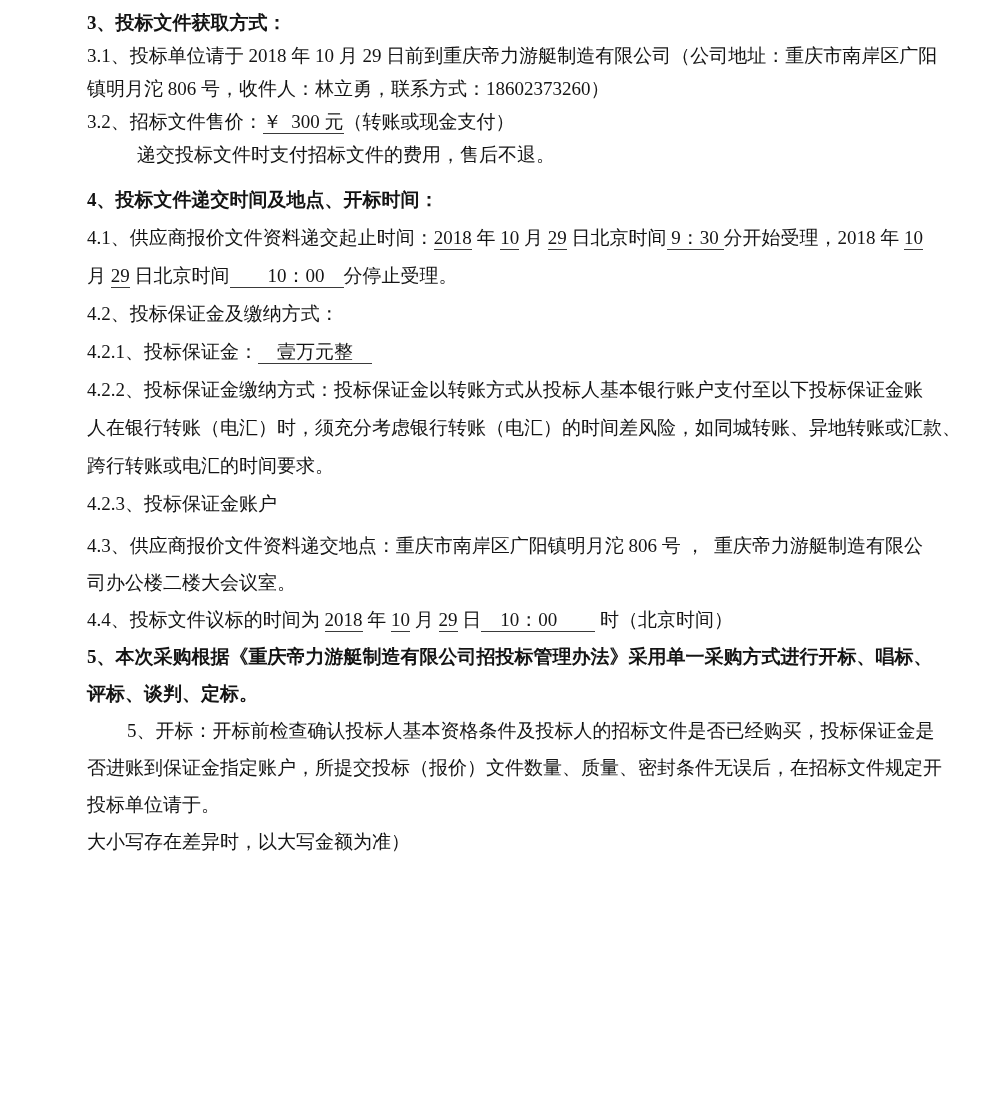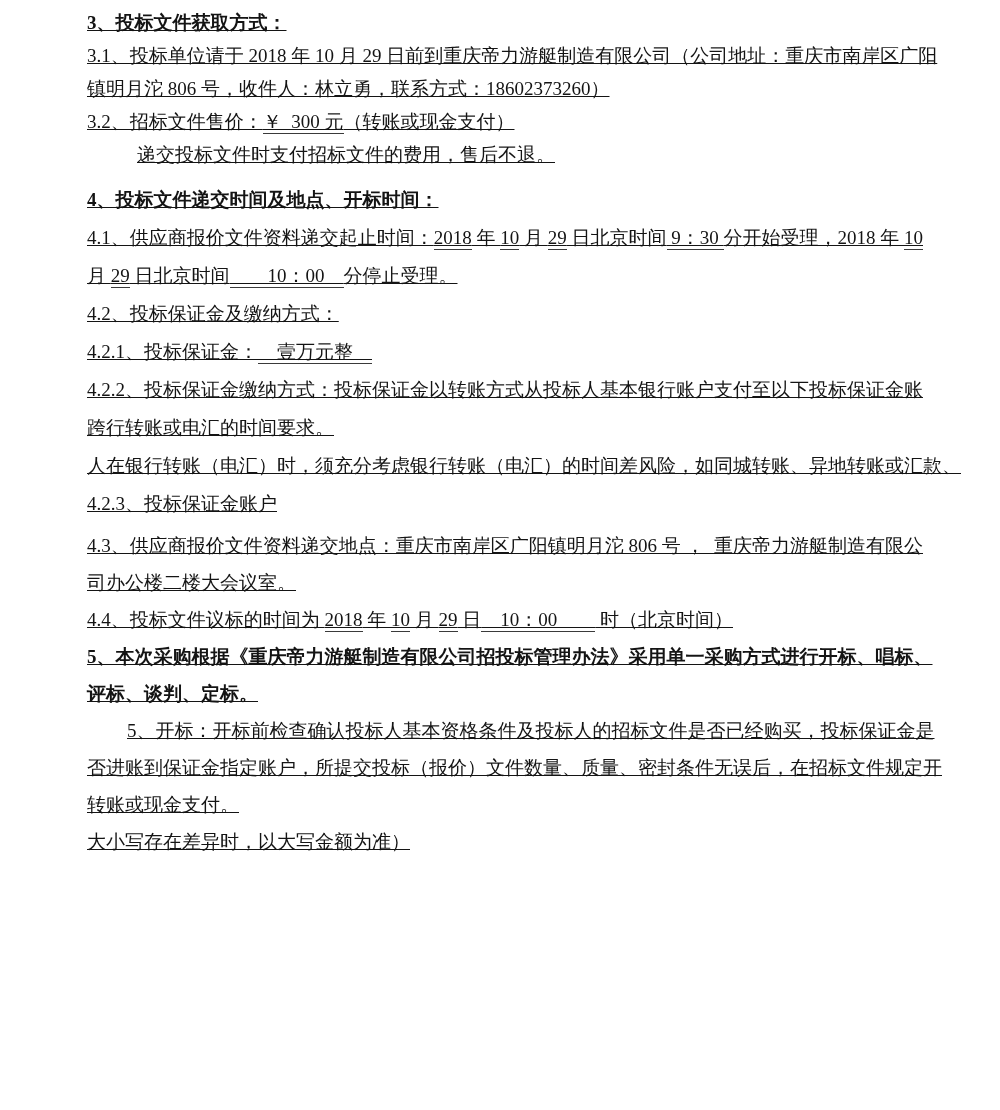--- a/index.html
+++ b/index.html
@@ -7,21 +7,20 @@
   .page {
     position:relative;
     width:956px; height:1110px;
     margin:0 auto;
     background:#ffffff;
     padding:6px 36px 0 65px;
     overflow:hidden;
     font-family:"Liberation Serif","DejaVu Serif",serif;
     color:#141414;
     font-size:19px;
-    text-decoration:underline;
   }
   .line { white-space:pre; line-height:33px; }
   .g2 { margin-top:10px; }
   .g2 .line { line-height:38px; }
   .g3 { margin-top:4px; }
   .g3 .line { line-height:37px; }
   .h { font-weight:bold; }
   .ul { border-bottom:1.5px solid #3a3a3a; padding-bottom:1px; }
   .ind-fee { padding-left:50px; }
   .ind-p  { padding-left:40px; }
@@ -53,31 +52,31 @@
     <div class="line ind-fee">递交投标文件时支付招标文件的费用，售后不退。</div>
   </div>
 
   <div class="g2">
     <div class="line h">4、投标文件递交时间及地点、开标时间：</div>
     <div class="line"><span>4.1、供应商报价文件资料递交起止时间：</span><span class="ul">2018</span><span> 年 </span><span class="ul">10</span><span> 月 </span><span class="ul">29</span><span> 日北京时间</span><span class="ul"> 9：30 </span><span>分开始受理，2018 年 </span><span class="ul">10</span></div>
     <div class="line"><span>月 </span><span class="ul">29</span><span> 日北京时间</span><span class="ul">　　10：00　</span><span>分停止受理。</span></div>
     <div class="line">4.2、投标保证金及缴纳方式：</div>
     <div class="line"><span>4.2.1、投标保证金：</span><span class="ul">　壹万元整　</span></div>
     <div class="line">4.2.2、投标保证金缴纳方式：投标保证金以转账方式从投标人基本银行账户支付至以下投标保证金账</div>
+    <div class="line">人在银行转账（电汇）时，须充分考虑银行转账（电汇）的时间差风险，如同城转账、异地转账或汇款、</div>
     <div class="line">跨行转账或电汇的时间要求。</div>
-    <div class="line">人在银行转账（电汇）时，须充分考虑银行转账（电汇）的时间差风险，如同城转账、异地转账或汇款、</div>
     <div class="line">4.2.3、投标保证金账户</div>
   </div>
 
 
   <div class="g3">
     <div class="line">4.3、供应商报价文件资料递交地点：重庆市南岸区广阳镇明月沱 806 号 ，  重庆帝力游艇制造有限公</div>
     <div class="line">司办公楼二楼大会议室。</div>
     <div class="line"><span>4.4、投标文件议标的时间为 </span><span class="ul">2018</span><span> 年 </span><span class="ul">10</span><span> 月 </span><span class="ul">29</span><span> 日</span><span class="ul">　10：00　　</span><span> 时（北京时间）</span></div>
     <div class="line h">5、本次采购根据《重庆帝力游艇制造有限公司招投标管理办法》采用单一采购方式进行开标、唱标、</div>
     <div class="line h">评标、谈判、定标。</div>
     <div class="line ind-p">5、开标：开标前检查确认投标人基本资格条件及投标人的招标文件是否已经购买，投标保证金是</div>
     <div class="line">否进账到保证金指定账户，所提交投标（报价）文件数量、质量、密封条件无误后，在招标文件规定开</div>
-    <div class="line">转账或现金支付。</div>
+    <div class="line">投标单位请于。</div>
     <div class="line">大小写存在差异时，以大写金额为准）</div>
   </div>
 
 </div>
 
 </body></html>

